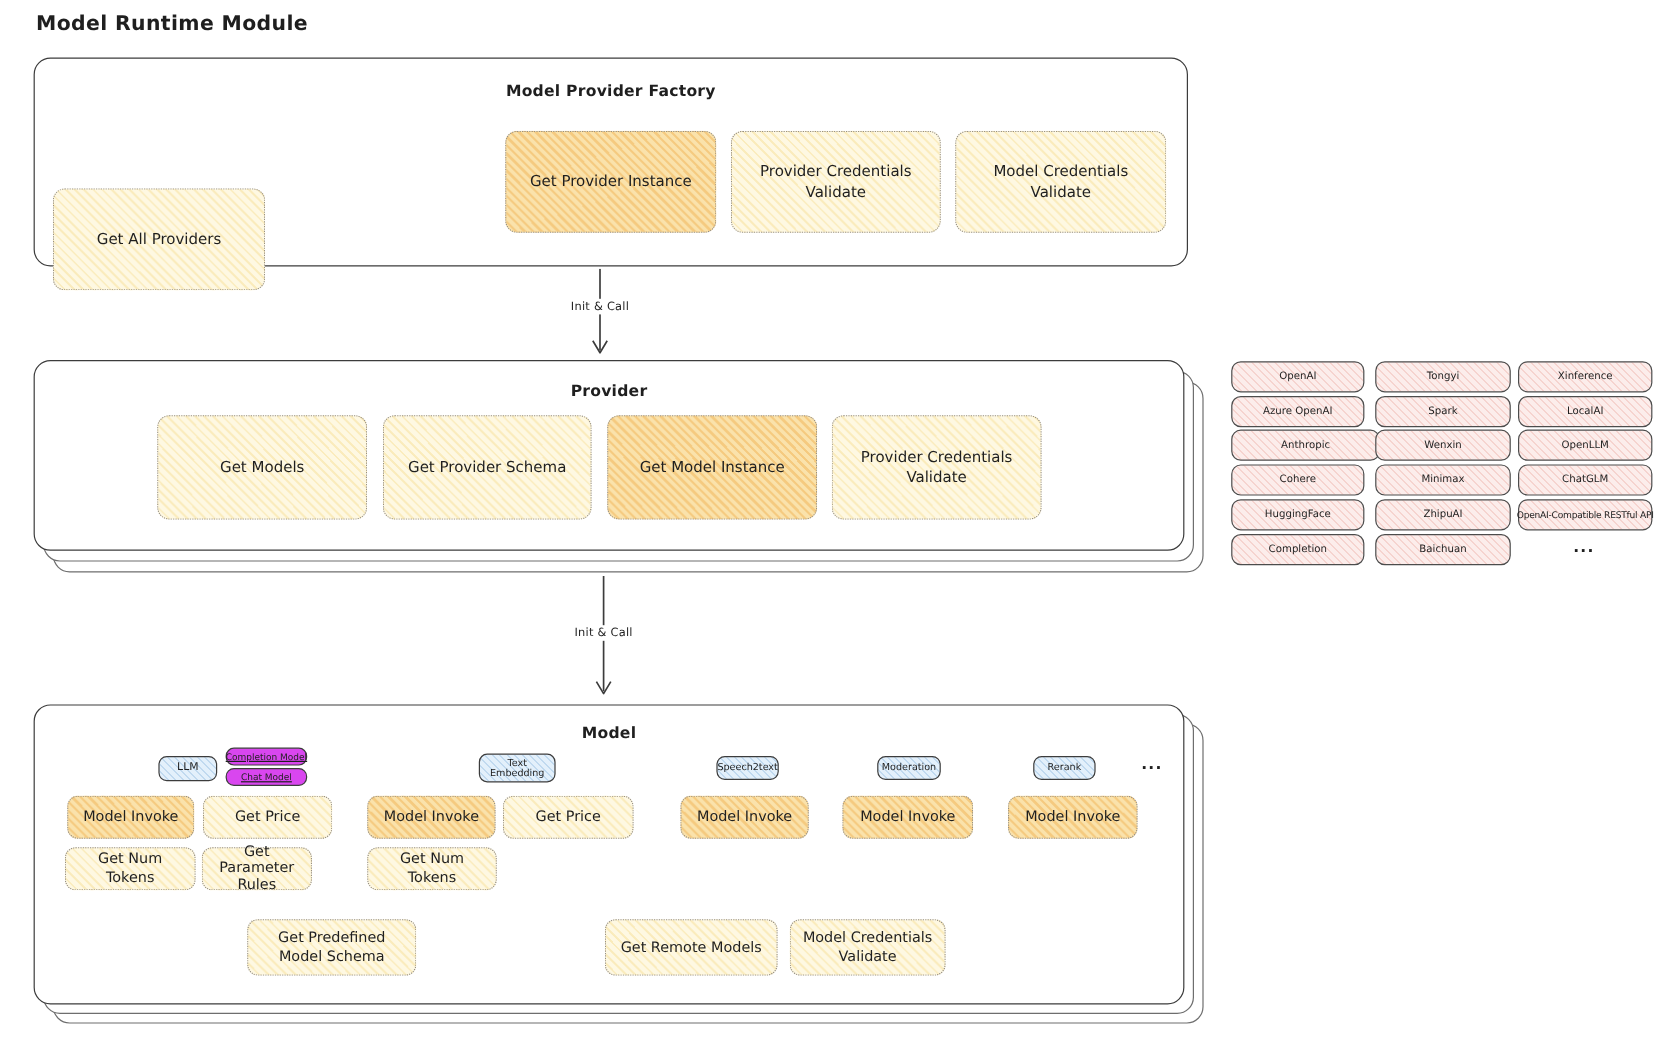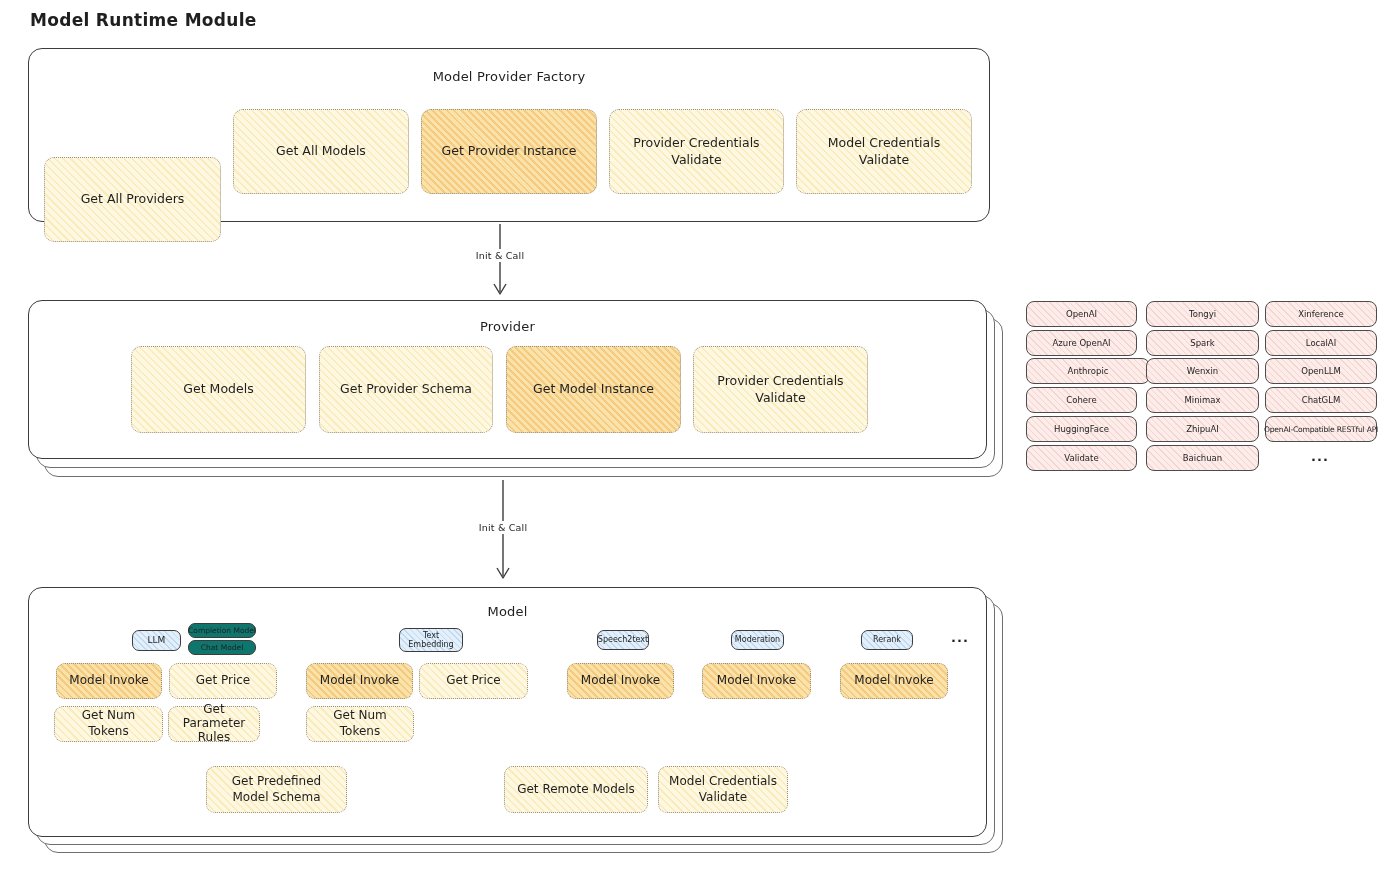--- a/index.html
+++ b/index.html
@@ -10,21 +10,21 @@
   .page-title{
     position:absolute;left:30px;top:10px;font-size:17px;font-weight:700;letter-spacing:.3px;
   }
   .container{
     position:absolute;background:#ffffff;border:1.4px solid #3c3c3c;border-radius:14px;z-index:3;
   }
   .layer{
     position:absolute;background:#ffffff;border:1.3px solid #6e6e6e;border-radius:14px;z-index:1;
   }
   .box-title{
-    position:absolute;left:0;right:0;text-align:center;font-size:13px;letter-spacing:.2px;
+    position:absolute;left:0;right:0;text-align:center;font-size:13px;letter-spacing:.2px;font-weight:bold;
   }
   .node{
     position:absolute;display:flex;align-items:center;justify-content:center;text-align:center;
     box-sizing:border-box;padding:2px 8px;line-height:1.3;border-radius:10px;
     border:1.5px dotted #979084;font-size:12.5px;
   }
   .yellow{
     background:repeating-linear-gradient(45deg, rgba(244,214,124,.38) 0 1.6px, rgba(255,255,255,0) 1.6px 5.4px), #FEF8E2;
   }
   .orange{
@@ -39,40 +39,39 @@
   }
   .tight{font-size:7.6px;letter-spacing:-.2px;}
   .tab-blue{
     position:absolute;display:flex;align-items:center;justify-content:center;text-align:center;
     box-sizing:border-box;border:1.2px solid #3c3c3c;border-radius:7px;font-size:8px;line-height:1.15;
     background:repeating-linear-gradient(45deg, rgba(120,170,215,.32) 0 1.2px, rgba(255,255,255,0) 1.2px 4.4px), #E3F0FB;
   }
   .tab-white{
     position:absolute;display:flex;align-items:center;justify-content:center;text-align:center;
     box-sizing:border-box;border:1.2px solid #3c3c3c;border-radius:7px;font-size:7.5px;
-    background:#0f766e;white-space:nowrap;
+    background:#d946ef;white-space:nowrap;text-decoration:underline;
   }
   .dots{position:absolute;font-size:13px;font-weight:700;letter-spacing:1px;}
   .arrow{position:absolute;z-index:2;}
   .arrow-label{
     position:absolute;z-index:4;text-align:center;background:#ffffff;font-size:9.5px;
     padding:1px 0;letter-spacing:.2px;
   }
 </style>
 </head>
 <body>
 
 <div class="canvas">
 
   <div class="page-title">Model Runtime Module</div>
 
   <div class="container" style="left:28px;top:48px;width:960px;height:172px;">
     <div class="box-title" style="top:20px;">Model Provider Factory</div>
     <div class="node yellow" style="left:15px;top:60px;width:177px;height:85px;margin-top:48px;">Get All Providers</div>
-    <div class="node yellow" style="left:204px;top:60px;width:176px;height:85px;">Get All Models</div>
     <div class="node orange" style="left:392px;top:60px;width:176px;height:85px;">Get Provider Instance</div>
     <div class="node yellow" style="left:580px;top:60px;width:175px;height:85px;">Provider Credentials Validate</div>
     <div class="node yellow" style="left:767px;top:60px;width:176px;height:85px;">Model Credentials Validate</div>
   </div>
 
   <svg class="arrow" style="left:487px;top:224px;" width="26" height="74" viewBox="0 0 26 74">
     <line x1="13" y1="0" x2="13" y2="68" stroke="#3c3c3c" stroke-width="1.4"></line>
     <path d="M7 60 L13 70 L19 60" fill="none" stroke="#3c3c3c" stroke-width="1.4" stroke-linejoin="round"></path>
   </svg>
   <div class="arrow-label" style="left:460px;top:249px;width:80px;">Init &amp; Call</div>
@@ -95,21 +94,21 @@
   <div class="pink-cell" style="left:1265px;top:330px;width:112px;">LocalAI</div>
   <div class="pink-cell" style="left:1026px;top:358px;width:124px;">Anthropic</div>
   <div class="pink-cell" style="left:1146px;top:358px;width:113px;">Wenxin</div>
   <div class="pink-cell" style="left:1265px;top:358px;width:112px;">OpenLLM</div>
   <div class="pink-cell" style="left:1026px;top:387px;width:111px;">Cohere</div>
   <div class="pink-cell" style="left:1146px;top:387px;width:113px;">Minimax</div>
   <div class="pink-cell" style="left:1265px;top:387px;width:112px;">ChatGLM</div>
   <div class="pink-cell" style="left:1026px;top:416px;width:111px;">HuggingFace</div>
   <div class="pink-cell" style="left:1146px;top:416px;width:113px;">ZhipuAI</div>
   <div class="pink-cell tight" style="left:1265px;top:416px;width:112px;">OpenAI-Compatible RESTful API</div>
-  <div class="pink-cell" style="left:1026px;top:445px;width:111px;">Validate</div>
+  <div class="pink-cell" style="left:1026px;top:445px;width:111px;">Completion</div>
   <div class="pink-cell" style="left:1146px;top:445px;width:113px;">Baichuan</div>
   <div class="dots" style="left:1311px;top:449px;">...</div>
 
   <svg class="arrow" style="left:490px;top:480px;" width="26" height="102" viewBox="0 0 26 102">
     <line x1="13" y1="0" x2="13" y2="96" stroke="#3c3c3c" stroke-width="1.4"></line>
     <path d="M7 88 L13 98 L19 88" fill="none" stroke="#3c3c3c" stroke-width="1.4" stroke-linejoin="round"></path>
   </svg>
   <div class="arrow-label" style="left:463px;top:521px;width:80px;">Init &amp; Call</div>
 
   <div class="layer" style="left:44px;top:603px;width:957px;height:248px;"></div>

